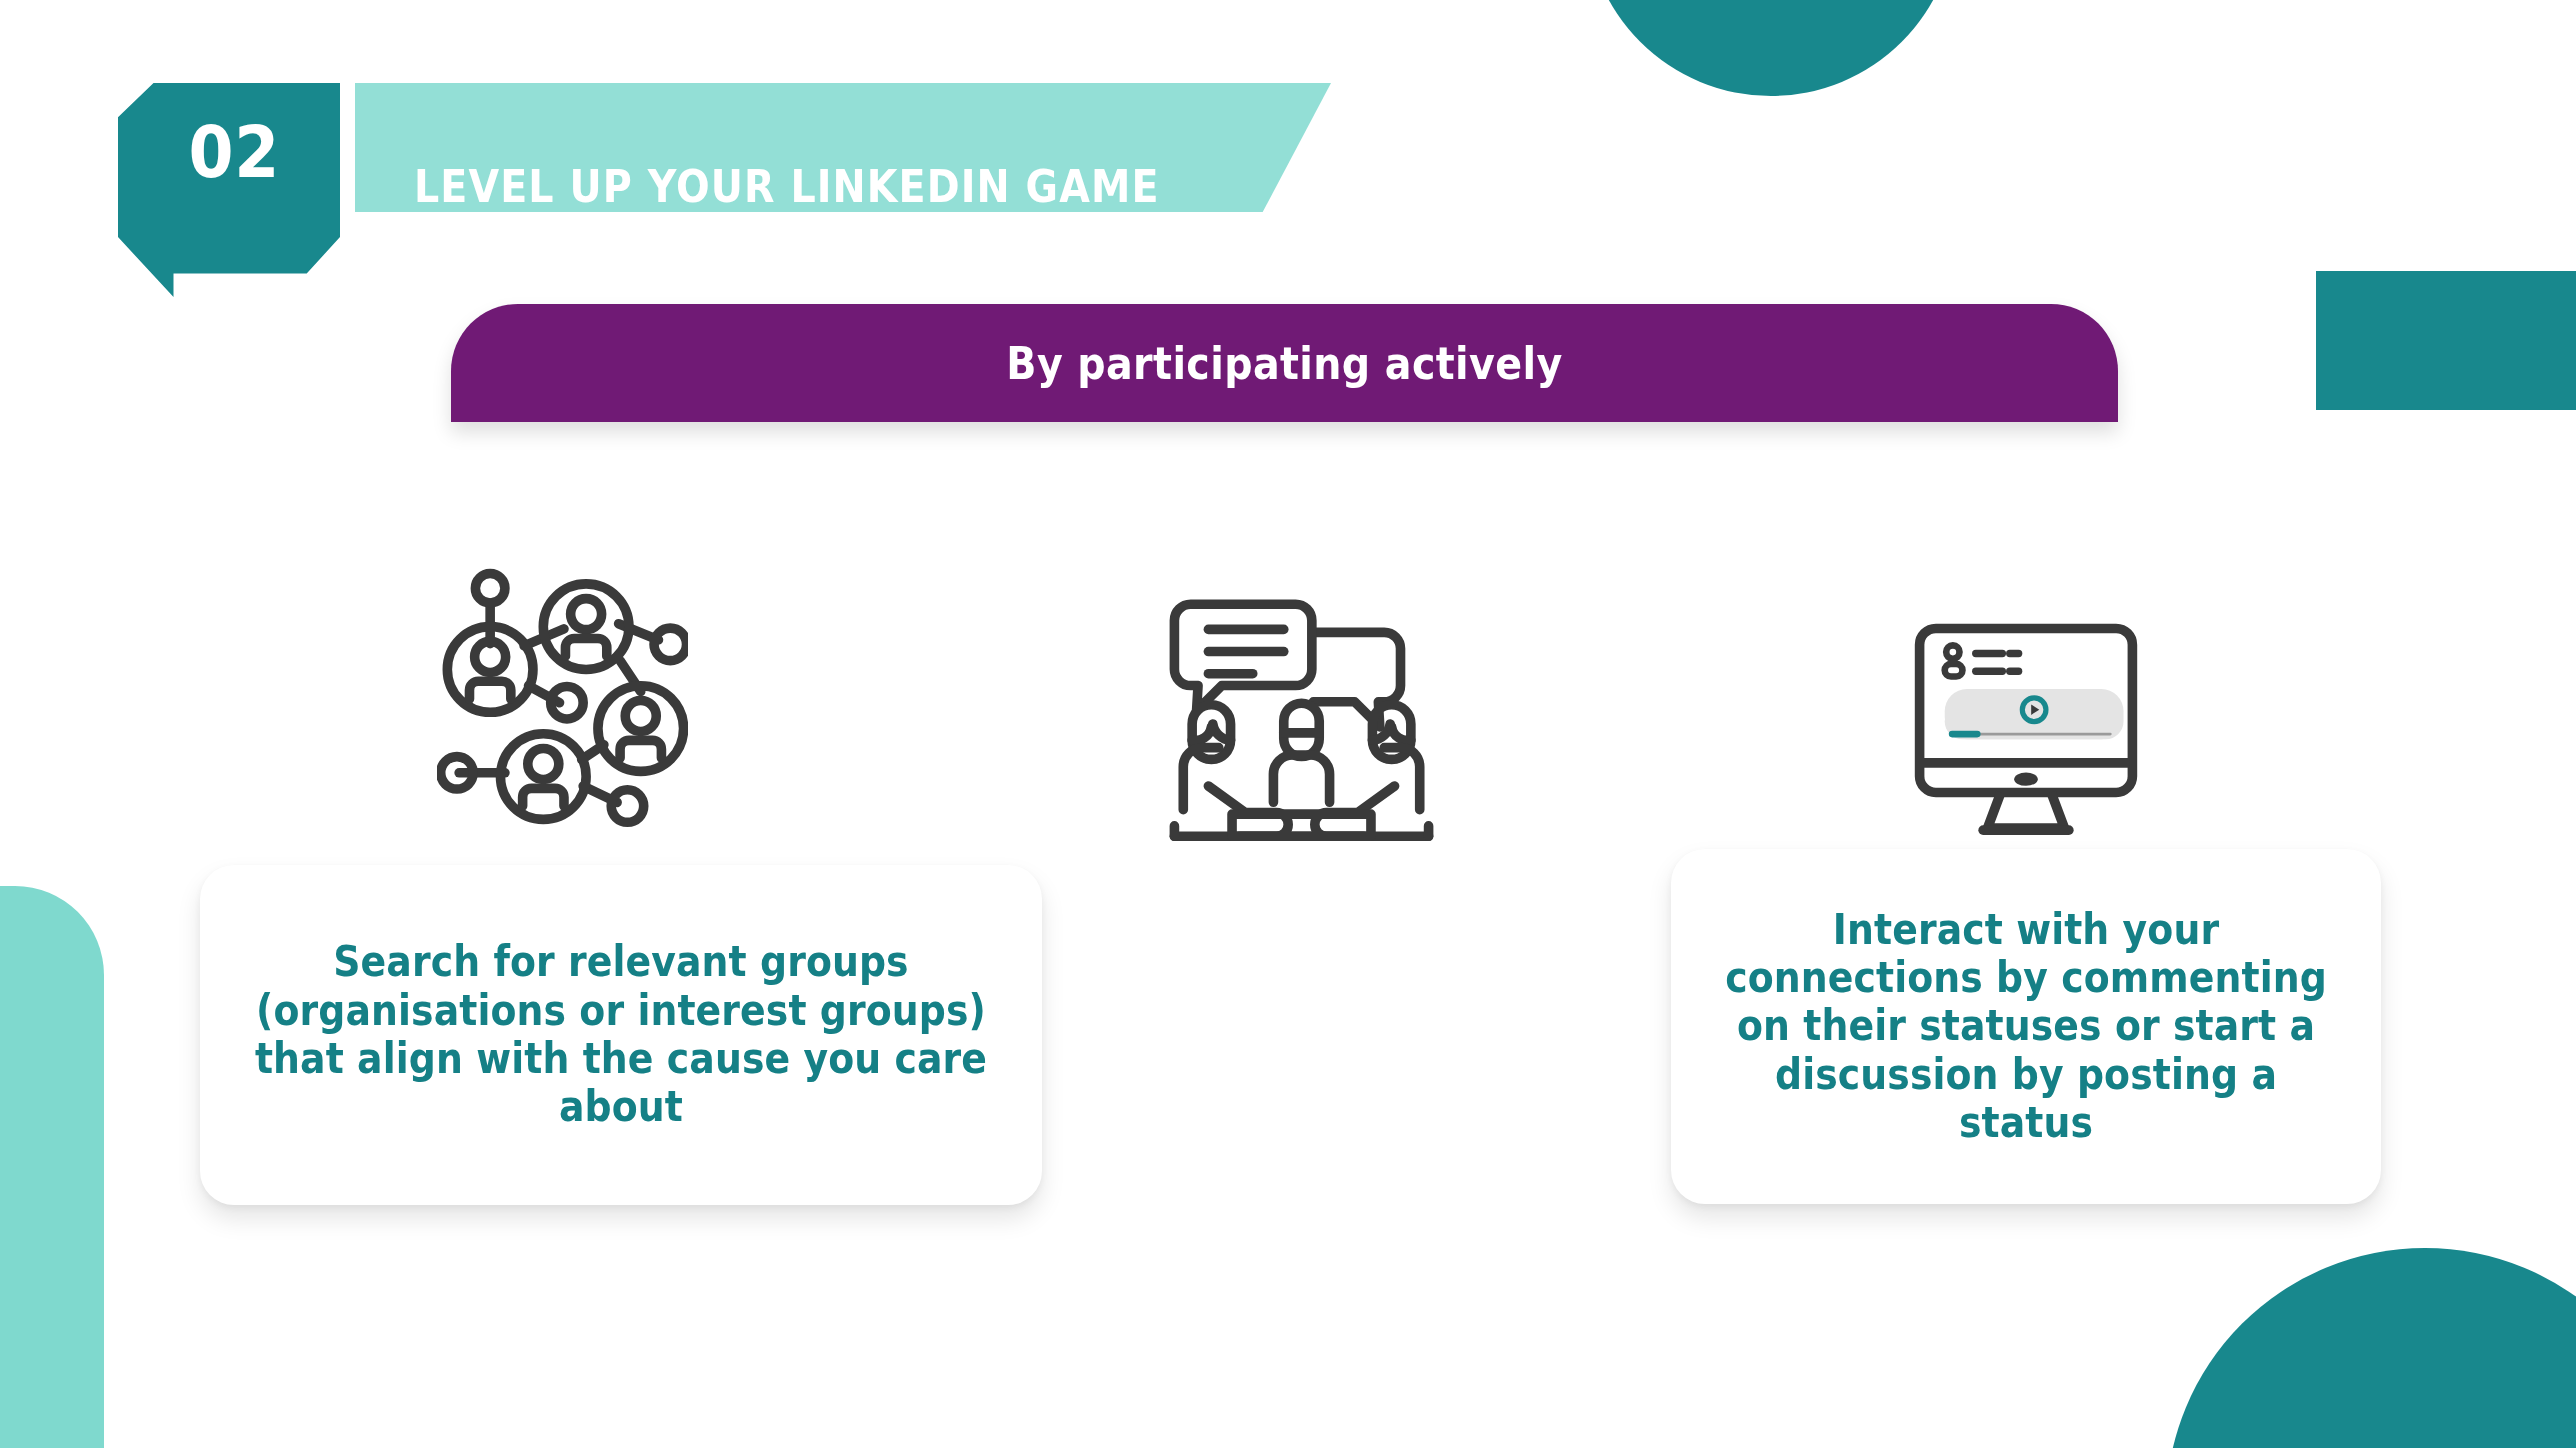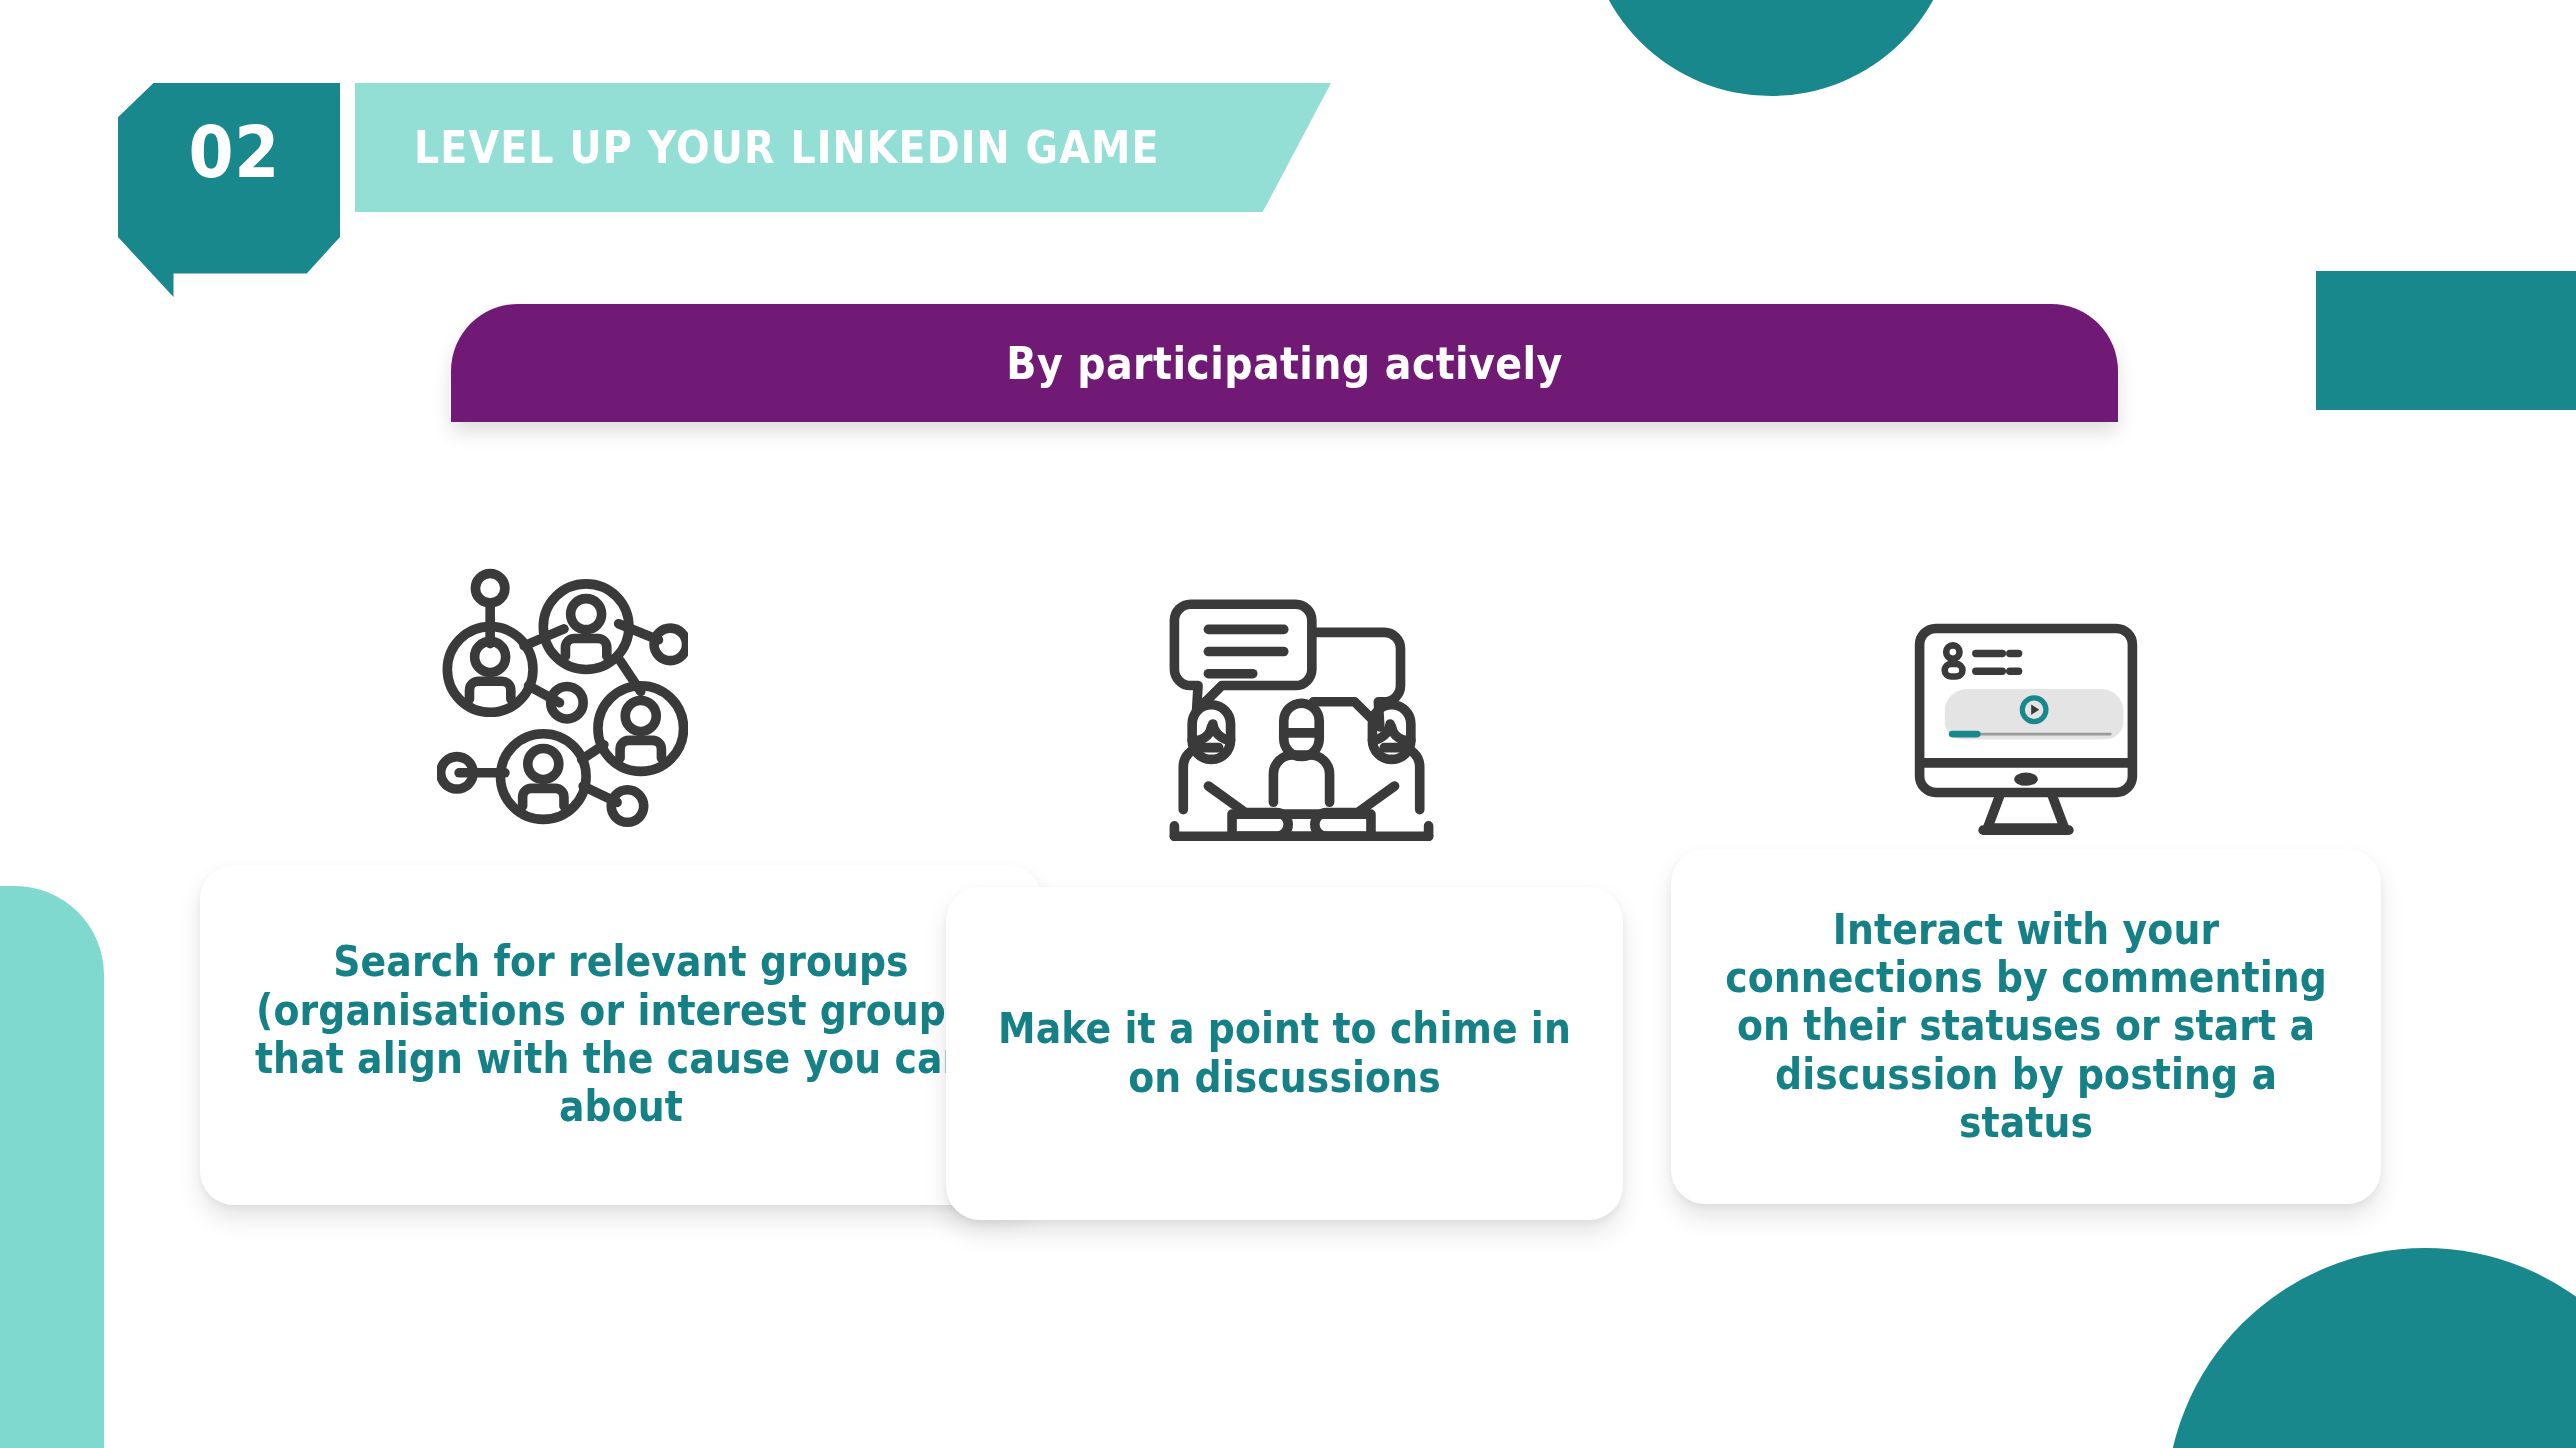--- a/index.html
+++ b/index.html
@@ -44,21 +44,21 @@
   }
 
   
   #header-banner {
     position: absolute;
     left: 355px; top: 83px;
     width: 976px; height: 129px;
     background: #93DFD6;
     clip-path: polygon(0 0, 100% 0, 93% 100%, 0 100%);
     display: flex;
-    align-items: center;
+    align-items: flex-end;
   }
   #header-title {
     color: #ffffff;
     font-size: 44px;
     font-weight: bold;
     letter-spacing: 1.1px;
     padding-left: 59px;
     white-space: nowrap;
   }
 
@@ -252,21 +252,18 @@
       <path d="M187 133 l11 7 -11 7 z" fill="#3A3A3A"></path>
 
       <line x1="80" y1="173" x2="294" y2="173" stroke="#9A9A9A" stroke-width="4" stroke-linecap="round"></line>
       <line x1="80" y1="173" x2="114" y2="173" stroke="#18888D" stroke-width="9" stroke-linecap="round"></line>
     </svg>
   </div>
 
   <div class="card" id="card-1">
     <span class="card-text">Search for relevant groups (organisations or interest groups) that align with the cause you care about</span>
   </div>
-  <div class="card" id="card-2">
-    <span class="card-text">Make it a point to chime in on discussions</span>
-  </div>
   <div class="card" id="card-3">
     <span class="card-text">Interact with your connections by commenting on their statuses or start a discussion by posting a status</span>
   </div>
 
 </div>
 
 
 </body></html>

